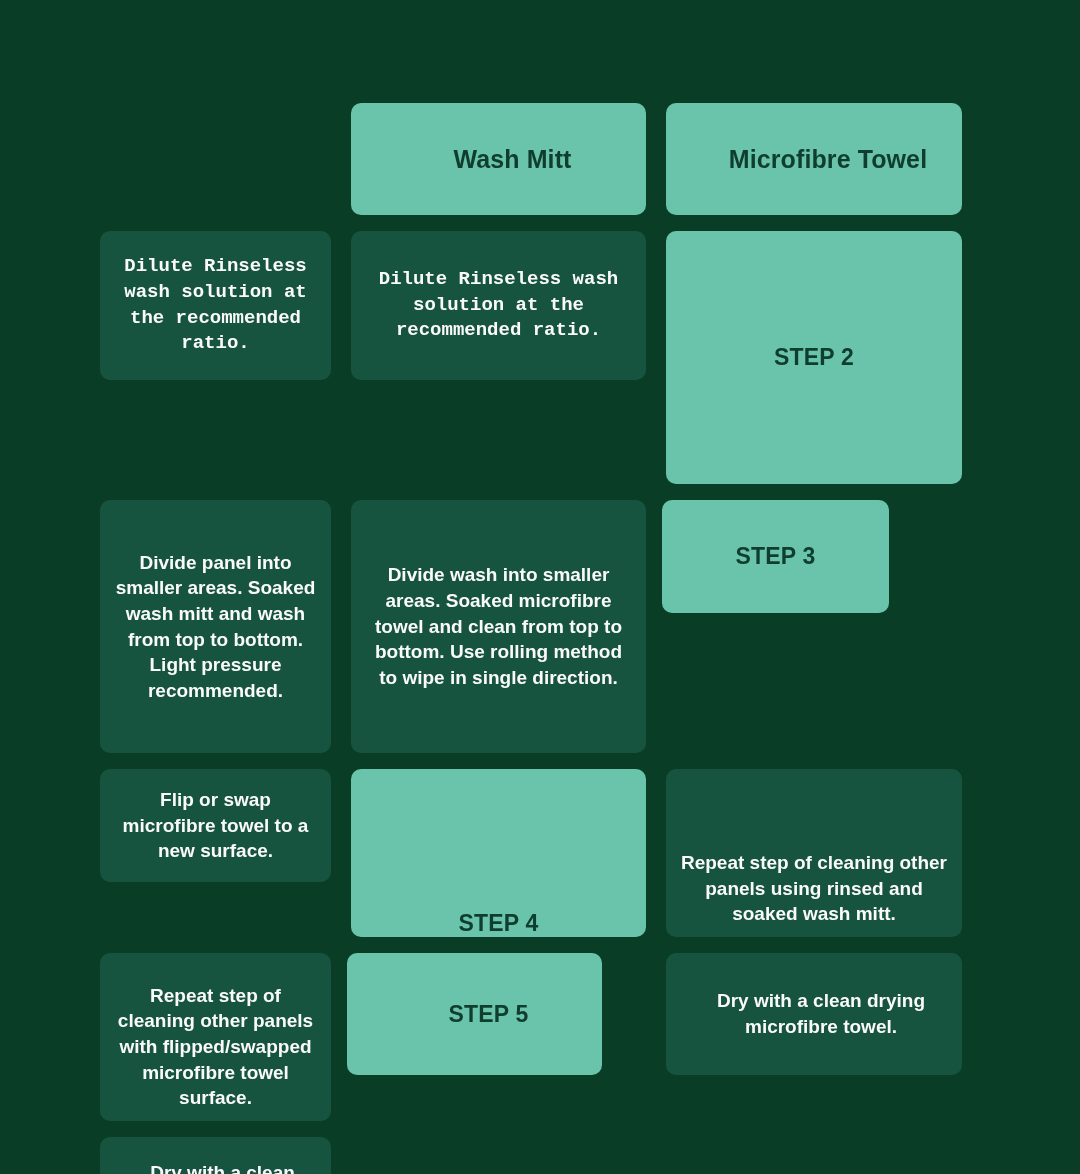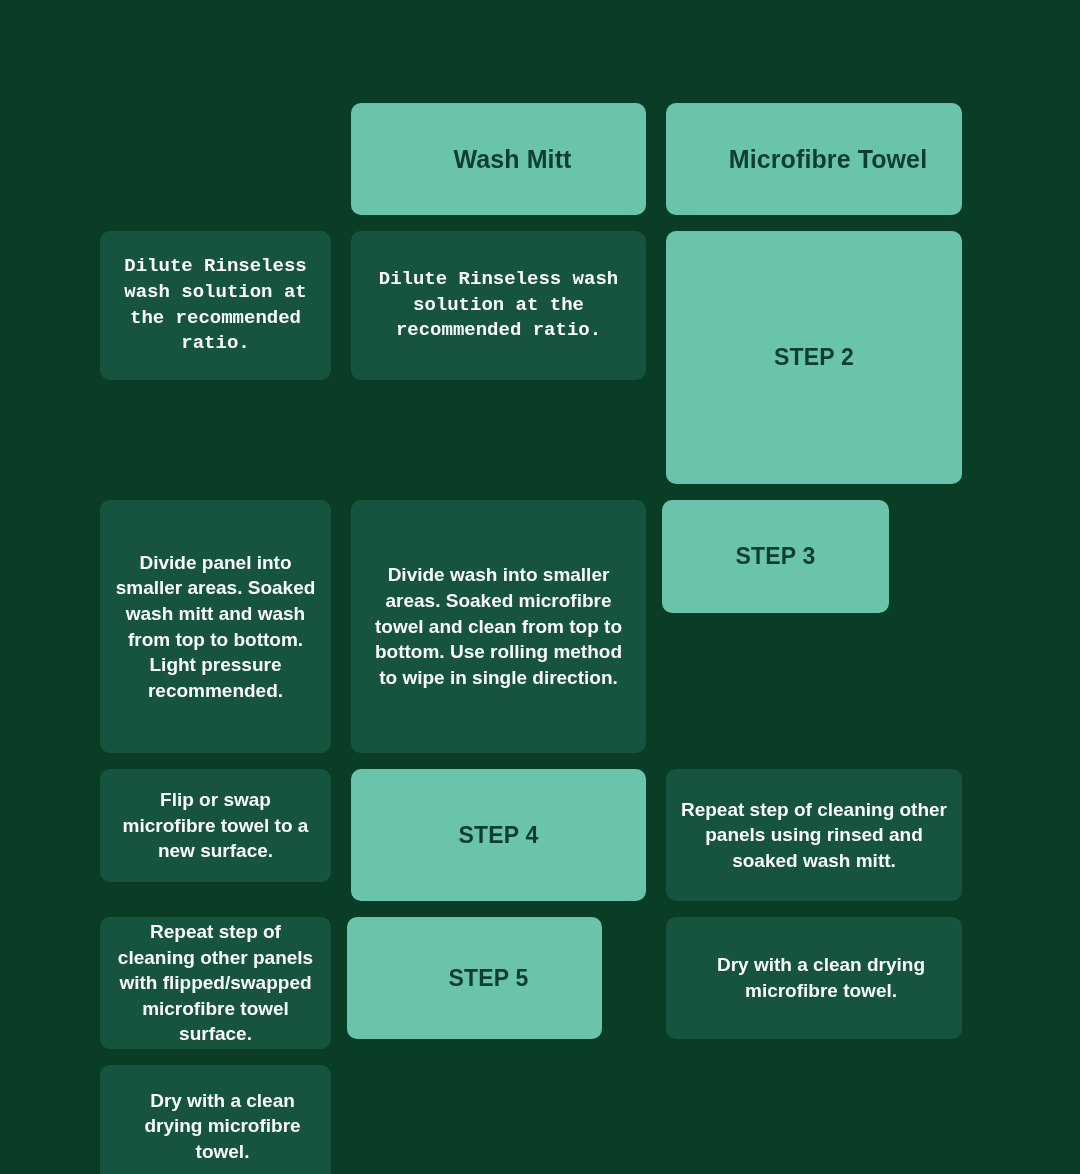--- a/index.html
+++ b/index.html
@@ -87,21 +87,21 @@
   }
   .content-cell .txt {
     display: block;
     width: 100%;
   }
 
   
   .r1 { height: 149px; font-family: Liberation Mono, monospace; }
   .r2 { height: 253px; }
   .r3 { height: 113px; }
-  .r4 { height: 132px; }
+  .r4 { height: 168px; align-items: flex-end; }
   .r5 { height: 122px; padding-left: 28px; }
 </style>
 </head>
 <body>
 
 <div class="board">
   <div class="grid">
 
     <div class="head-spacer"></div>
     <div class="col-head">

